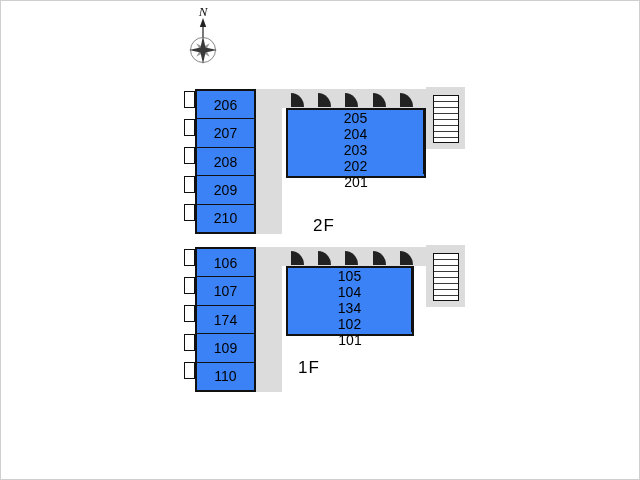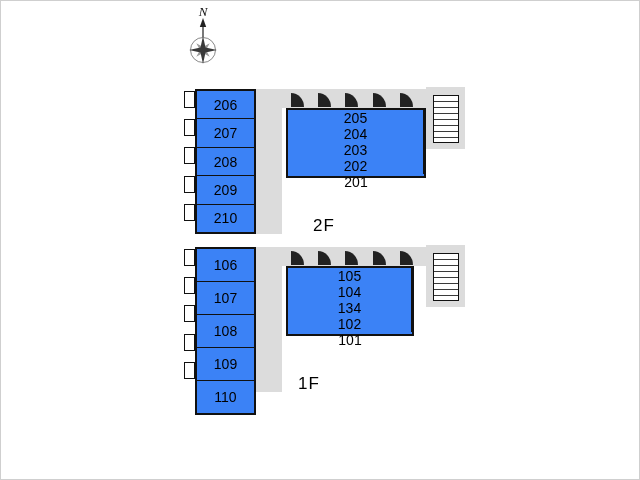--- a/index.html
+++ b/index.html
@@ -75,24 +75,24 @@
   </div>
 
   <div class="stairs" style="left:432px;top:94px;width:26px;height:48px;"></div>
 
   <div class="floor-label" style="left:292px;top:215px;margin-left:20px;">2F</div>
 
   <div class="corridor" style="left:255px;top:246px;width:26px;height:145px;"></div>
   <div class="corridor" style="left:255px;top:246px;width:170px;height:19px;"></div>
   <div class="corridor" style="left:425px;top:244px;width:39px;height:62px;"></div>
 
-  <div class="block vstack" style="left:194px;top:246px;width:61px;height:168px;">
+  <div class="block vstack" style="left:194px;top:246px;width:61px;height:145px;">
     <div class="vroom">106</div>
     <div class="vroom">107</div>
-    <div class="vroom">108</div>
+    <div class="vroom">174</div>
     <div class="vroom">109</div>
     <div class="vroom">110</div>
   </div>
   <div class="balcony" style="left:183px;top:248px;"></div>
   <div class="balcony" style="left:183px;top:276px;"></div>
   <div class="balcony" style="left:183px;top:304px;"></div>
   <div class="balcony" style="left:183px;top:333px;"></div>
   <div class="balcony" style="left:183px;top:361px;"></div>
 
   <div class="door" style="left:290px;top:250px;"></div>
@@ -104,15 +104,15 @@
   <div class="block hrow" style="left:285px;top:265px;width:128px;height:70px;">
     <div class="hroom">105</div>
     <div class="hroom">104</div>
     <div class="hroom">134</div>
     <div class="hroom">102</div>
     <div class="hroom">101</div>
   </div>
 
   <div class="stairs" style="left:432px;top:252px;width:26px;height:48px;"></div>
 
-  <div class="floor-label" style="left:297px;top:373px;">1F</div>
+  <div class="floor-label" style="left:297px;top:357px;">1F</div>
 
 </div>
 
 </body></html>

